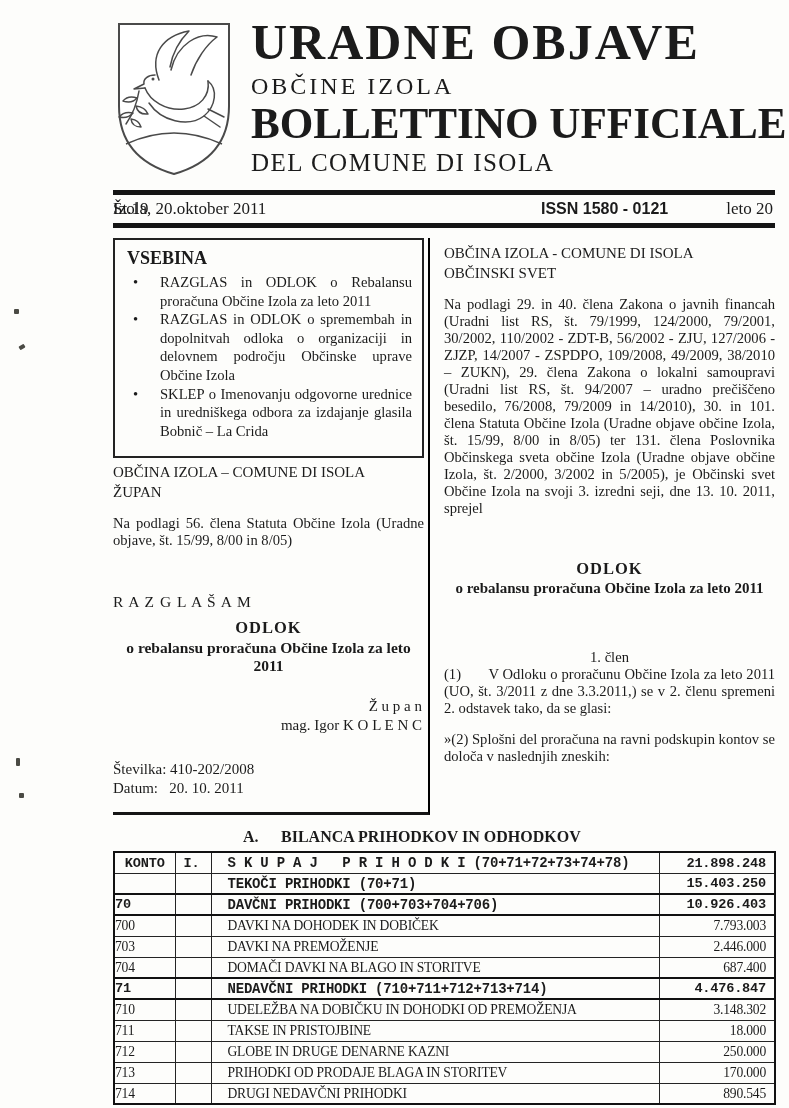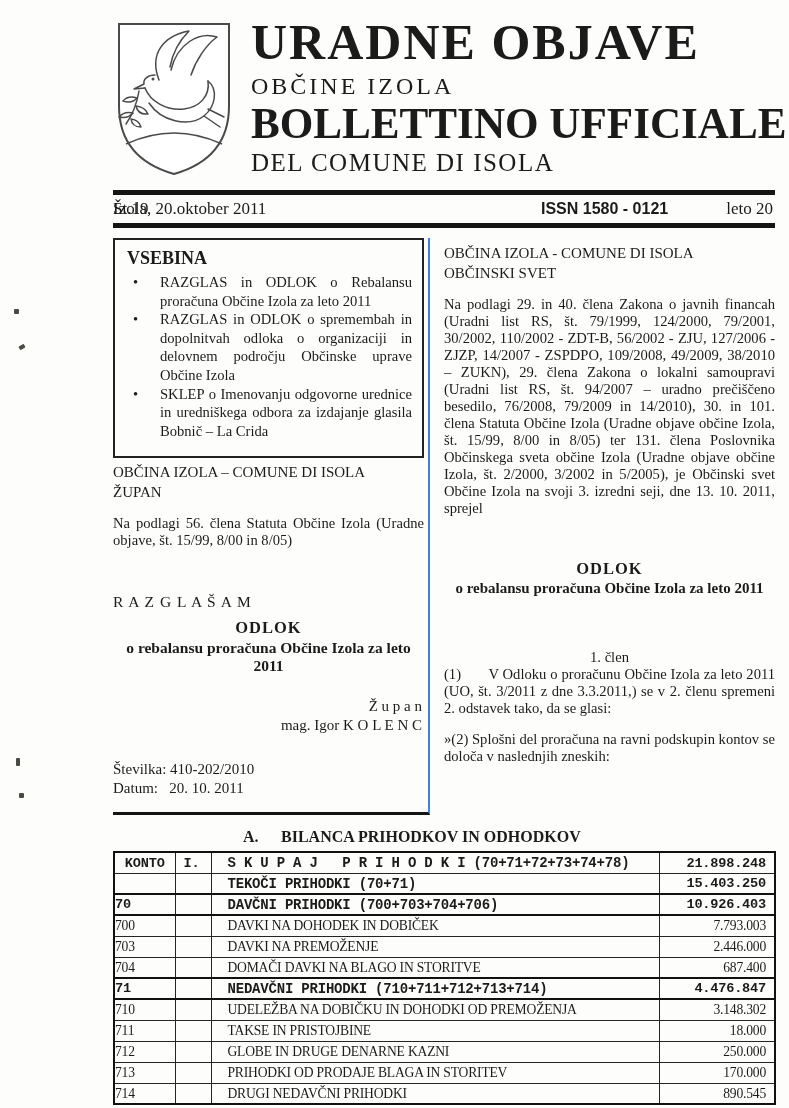--- a/index.html
+++ b/index.html
@@ -22,21 +22,21 @@
 
   
   .info-bar { position:relative; height:28px; font-size:17px; line-height:28px; }
   .info-issue { position:absolute; left:0; }
   .info-date { position:absolute; left:0; right:0; text-align:left; }
   .info-issn { position:absolute; left:428px; font-family:"Liberation Sans", sans-serif; font-weight:700; font-size:16px; }
   .info-year { position:absolute; right:2px; }
 
   
   .columns { display:flex; margin-top:10px; align-items:stretch; }
-  .col-left { width:317px; border-right:2px solid #3b82f6; border-bottom:3px solid #151515; padding-right:4px; padding-bottom:14px; min-height:492px; }
+  .col-left { width:317px; border-right:2px solid #000000; border-bottom:3px solid #151515; padding-right:4px; padding-bottom:14px; min-height:492px; }
   .col-right { width:345px; padding-left:14px; }
 
   .toc-box { border:2px solid #222; padding:8px 10px 16px 12px; }
   .toc-title { font-size:18px; font-weight:700; margin-bottom:4px; }
   .toc-list { list-style:none; }
   .toc-list li { position:relative; padding-left:33px; font-size:14.6px; line-height:18.6px; text-align:justify; }
   .toc-list li::before { content:"\2022"; position:absolute; left:6px; }
 
   .org-block { margin-top:4px; font-size:15px; line-height:20px; }
   .body-par { font-size:14.6px; line-height:17px; text-align:justify; }
@@ -150,21 +150,21 @@
 
       <div class="decree-head lc-odlok">ODLOK</div>
       <div class="decree-head lc-sub">o rebalansu proračuna Občine Izola za leto 2011</div>
 
       <div class="sig-block">
         <div>Ž u p a n</div>
         <div>mag. Igor K O L E N C</div>
       </div>
 
       <div class="ref-block">
-        <div>Številka: 410-202/2010</div>
+        <div>Številka: 410-202/2008</div>
         <div>Datum:&nbsp;&nbsp; 20. 10. 2011</div>
       </div>
     </div>
 
     <div class="col-right">
       <div class="org-block" style="margin-top:5px">
         <div>OBČINA IZOLA - COMUNE DI ISOLA</div>
         <div>OBČINSKI SVET</div>
       </div>
 

